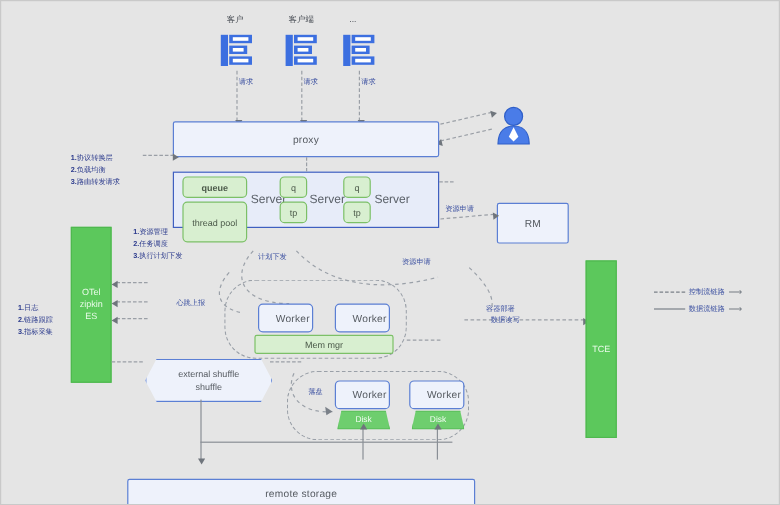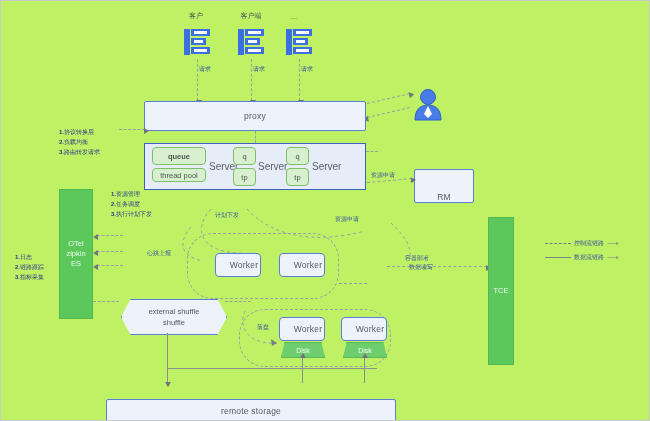--- a/index.html
+++ b/index.html
@@ -1,19 +1,19 @@
 <!DOCTYPE html>
 <html><head>
 <meta charset="utf-8">
 <style>
   html,body{margin:0;padding:0;background:#ffffff;}
   body{font-family:"Liberation Sans",sans-serif;}
   #canvas{
     position:relative;width:650px;height:421px;
-    background:#bef264;overflow:hidden;
+    background:#e5e5e5;overflow:hidden;
     border:1px solid #c9c9c9;box-sizing:border-box;
   }
   .abs{position:absolute;box-sizing:border-box;}
 
   
   .bluebox{
     background:#eef2fb;border:1px solid #5b7fd4;border-radius:2px;
     display:flex;align-items:center;justify-content:center;
     color:#555a60;font-size:8.5px;letter-spacing:.2px;
   }
@@ -188,21 +188,21 @@
 
   <div class="abs servercontainer" style="left:143px;top:142px;width:222px;height:47px;"></div>
 
   <div class="serverlabel" style="left:208px;top:160px;">Server</div>
   <div class="serverlabel" style="left:257px;top:160px;">Server</div>
   <div class="serverlabel" style="left:311px;top:160px;">Server</div>
 
   <div class="abs greenbox" style="left:151px;top:146px;width:54px;height:18px;font-weight:bold;">
     <span>queue</span>
   </div>
-  <div class="abs greenbox" style="left:151px;top:167px;width:54px;height:14px;">
+  <div class="abs greenbox" style="left:151px;top:167px;width:54px;height:34px;">
     <span>thread pool</span>
   </div>
 
   <div class="abs greenbox" style="left:232px;top:146px;width:23px;height:18px;">
     <span>q</span>
   </div>
   <div class="abs greenbox" style="left:232px;top:167px;width:23px;height:18px;">
     <span>tp</span>
   </div>
 
@@ -213,21 +213,21 @@
     <span>tp</span>
   </div>
 
 
   <div class="numlist" style="left:110px;top:188px;">
     <div><b>1.</b><span>资源管理</span></div>
     <div><b>2.</b><span>任务调度</span></div>
     <div><b>3.</b><span>执行计划下发</span></div>
   </div>
 
-  <div class="abs bluebox" style="left:413px;top:168px;width:60px;height:34px;align-items:flex-end;">
+  <div class="abs bluebox" style="left:413px;top:168px;width:60px;height:34px;">
     <span>RM</span>
   </div>
 
   <div class="abs hdash arrowright" style="left:366px;top:181px;width:45px;transform:rotate(-5deg);transform-origin:left center;"></div>
   <div class="anno" style="left:370px;top:170px;">资源申请</div>
 
   <div class="abs hdash arrowright" style="left:386px;top:265px;width:100px;"></div>
   <div class="anno" style="left:404px;top:253px;">容器部署</div>
 
   <div class="abs greenbar" style="left:58px;top:188px;width:34px;height:130px;flex-direction:column;">
@@ -261,20 +261,23 @@
   </svg>
 
   <div class="abs groupdash" style="left:186px;top:232px;width:152px;height:66px;"></div>
 
   <div class="abs bluebox round" style="left:214px;top:252px;width:46px;height:24px;">
     <span>Worker</span>
   </div>
   <div class="abs bluebox round" style="left:278px;top:252px;width:46px;height:24px;">
     <span>Worker</span>
   </div>
+  <div class="abs greenbox" style="left:211px;top:278px;width:116px;height:16px;border-radius:2px;">
+    <span>Mem mgr</span>
+  </div>
 
   <div class="anno" style="left:146px;top:248px;">心跳上报</div>
 
   <div class="hexshape" style="left:120px;top:298px;width:104px;height:34px;">
     <div>
       <div>external shuffle</div>
       <div>shuffle</div>
     </div>
   </div>
 

